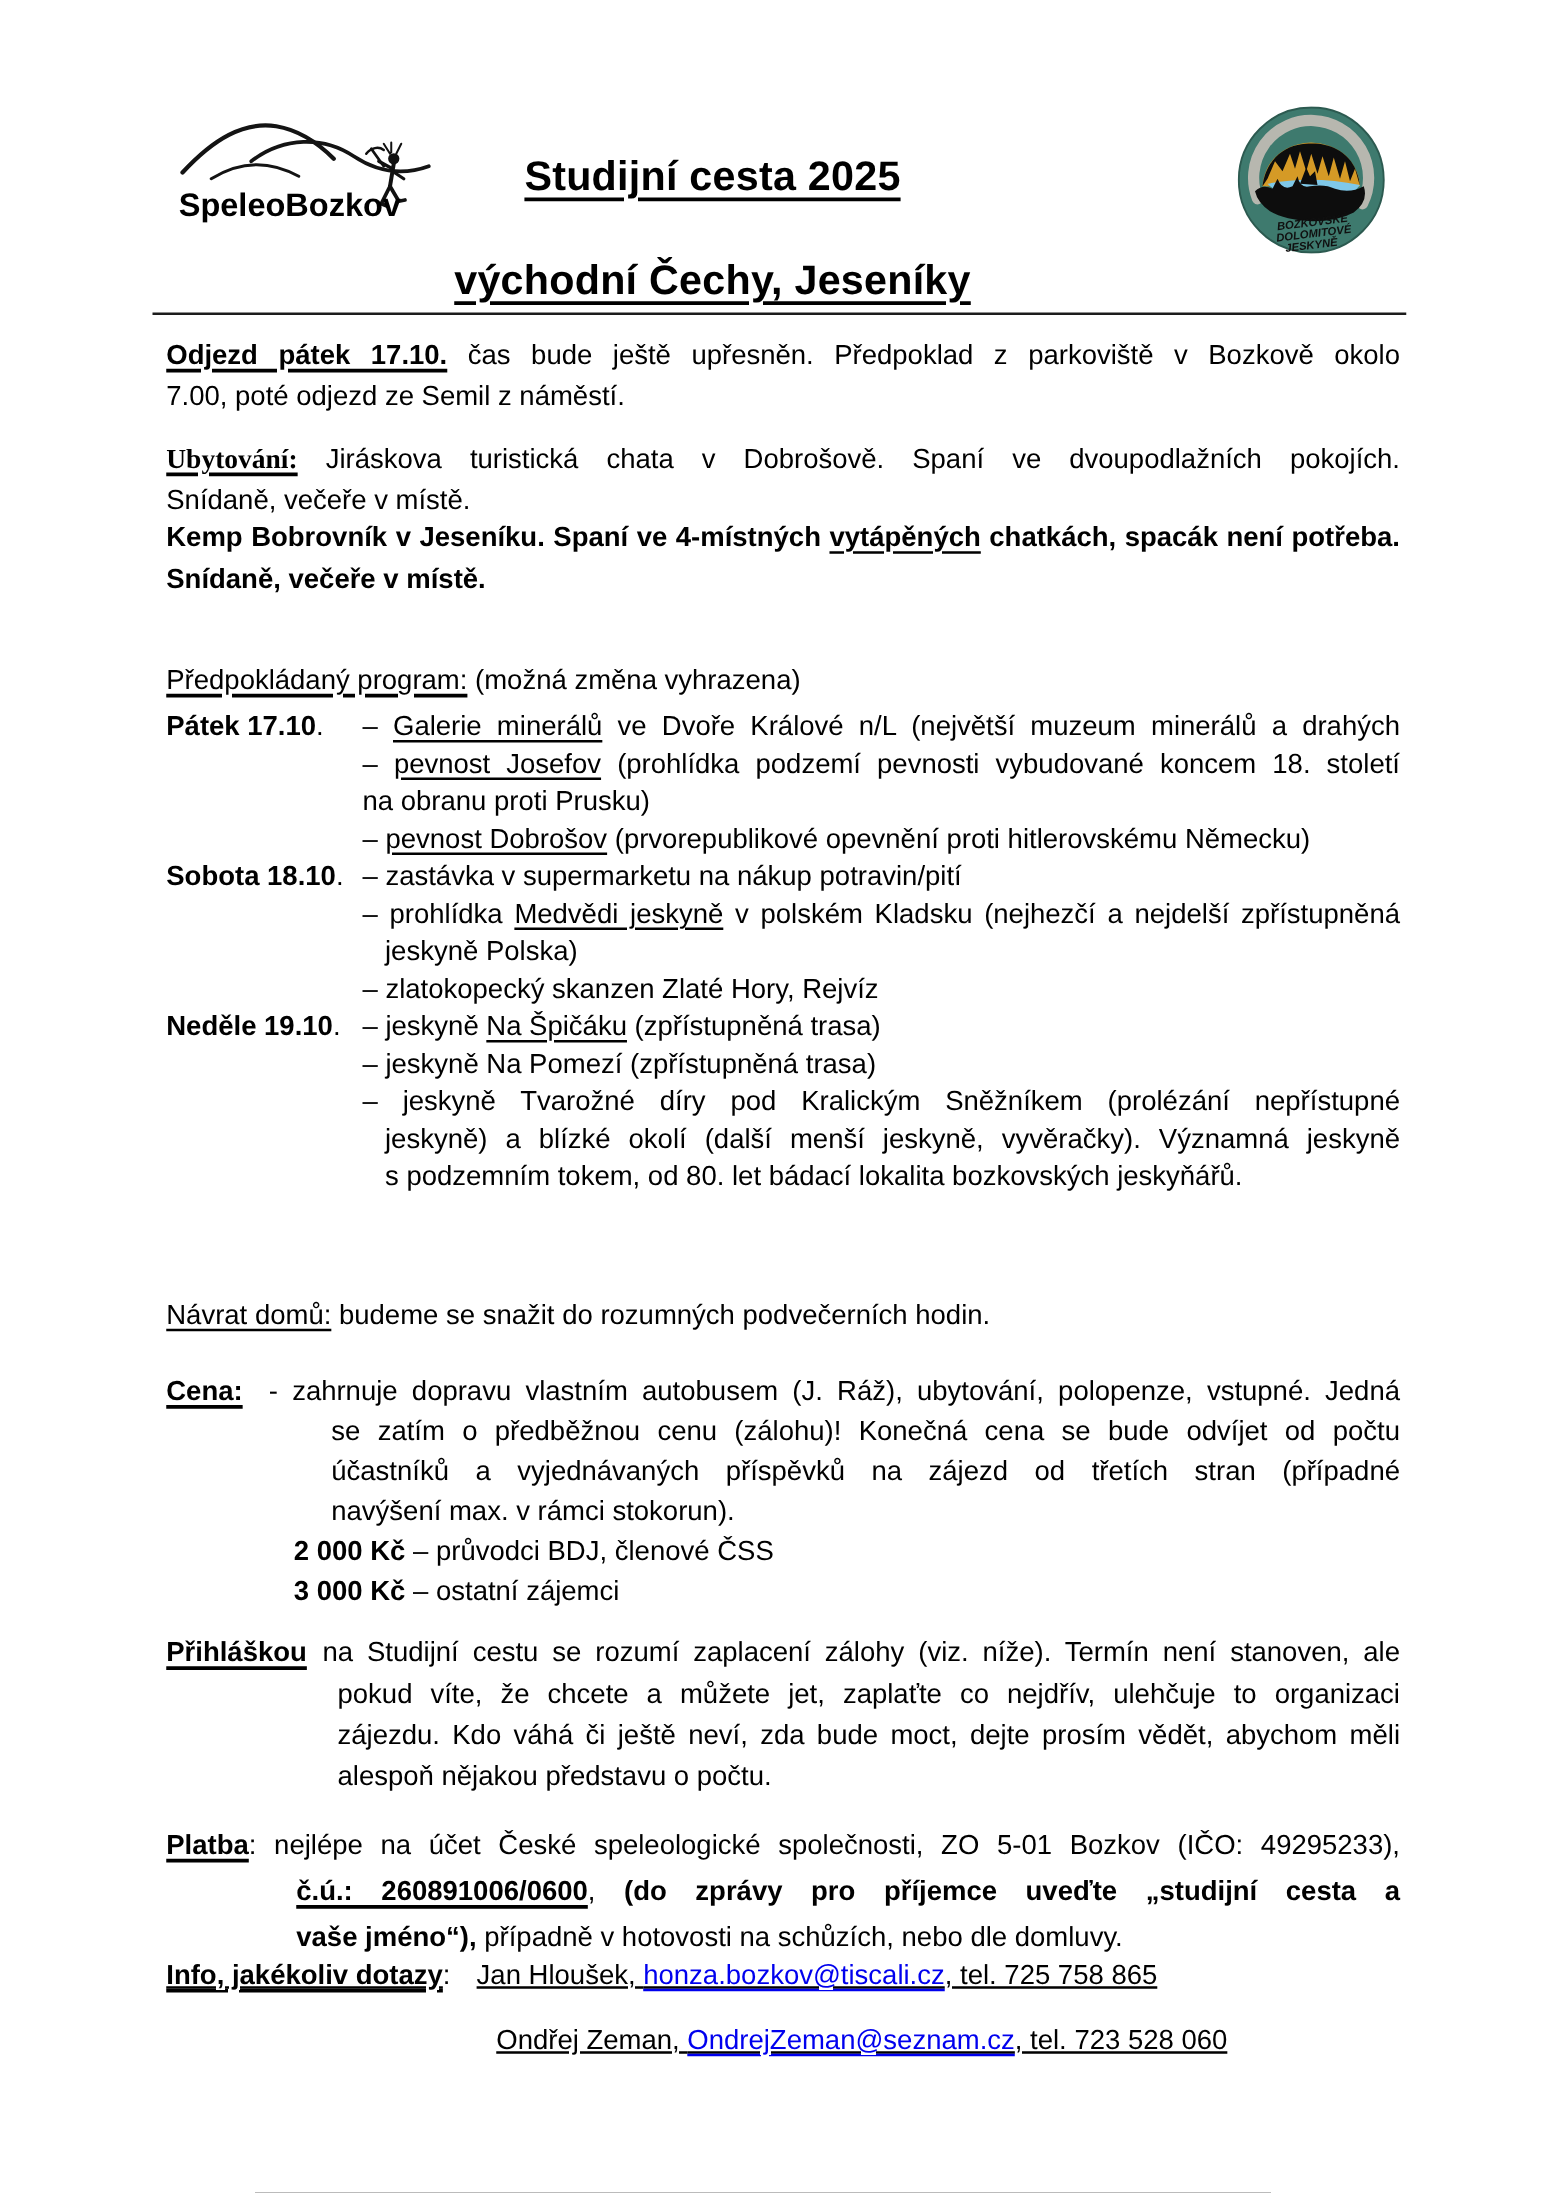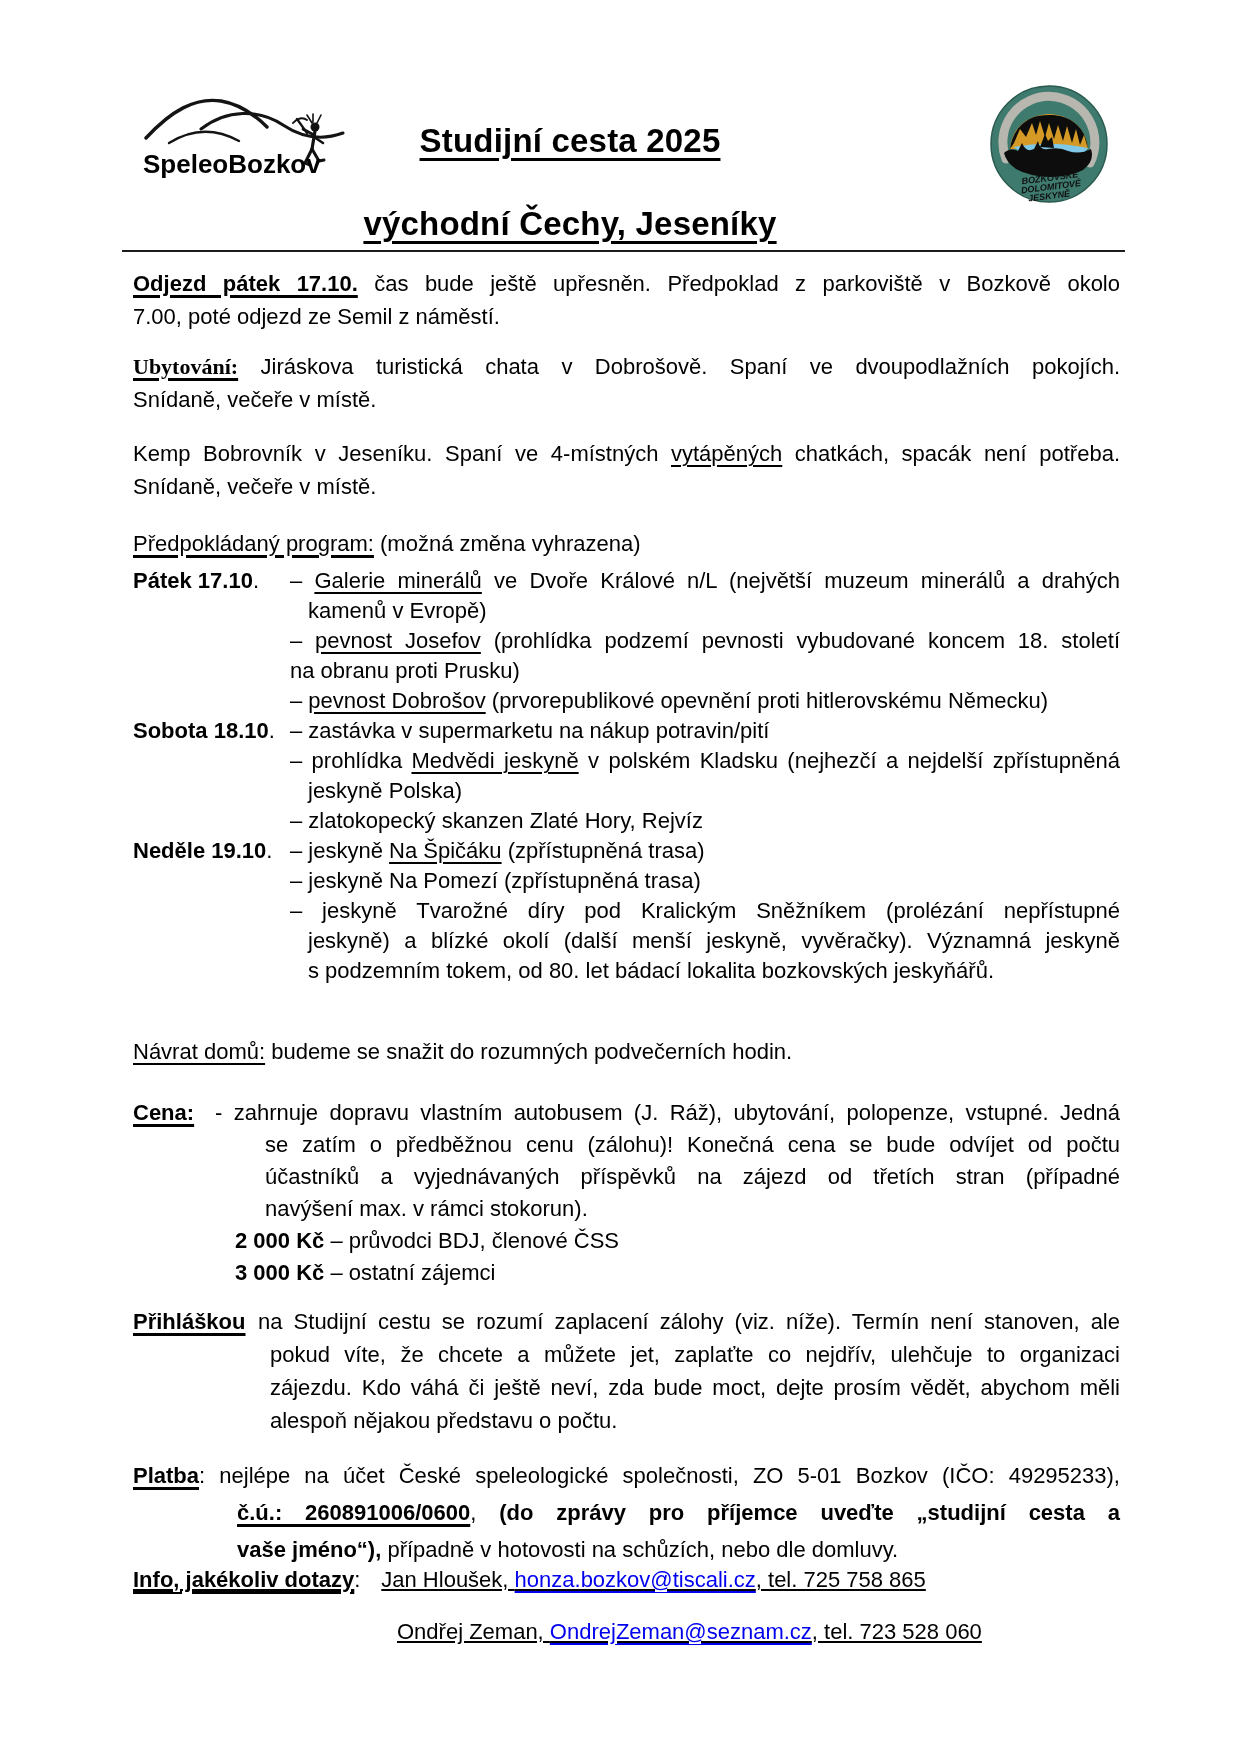--- a/index.html
+++ b/index.html
@@ -24,21 +24,21 @@
   .block{position:absolute;left:133px;width:987px;font-size:22px;line-height:33px;color:#000;}
   .ln{white-space:nowrap;}
   .ln.j{text-align:justify;text-align-last:justify;}
   .row{position:relative;}
   .rlabel{position:absolute;left:0;top:0;white-space:nowrap;}
   .u{text-decoration:underline;text-underline-offset:4px;text-decoration-thickness:2px;}
   b .u,.bseg.u{text-decoration-thickness:2.6px;}
   .link{color:#0000EE;text-decoration:underline;text-underline-offset:4px;cursor:pointer;}
   #b-odjezd{top:267px;}
   #b-ubytovani{top:350px;}
-  #b-kemp{top:437px;}
+  #b-kemp{top:413px;font-weight:bold;}
   #b-program-header{top:527px;}
   #b-program{top:566px;line-height:30px;}
   #b-navrat{top:1035px;}
   #b-cena{top:1097px;line-height:32px;}
   #b-prihlaskou{top:1305px;}
   #b-platba{top:1457px;line-height:37px;}
   #b-contacts{top:1563px;text-decoration:underline;}
   #b-contacts .ln + .ln{margin-top:19px;}
   
   .ind-dash{margin-left:157px;}
@@ -126,21 +126,20 @@
       </div>
       <div class="block" id="b-program-header">
         <div class="row">
           <div class="ln"><span class="bseg u" style="font-weight: 400;">Předpokládaný program:</span><span> (možná změna vyhrazena)</span></div>
         </div>
       </div>
       <div class="block" id="b-program">
         <div class="row">
           <span class="rlabel"><span class="bseg" style="font-weight: 700;">Pátek 17.10</span><span>.</span></span>
           <div class="ln j ind-dash"><span>– </span><span class="u">Galerie minerálů</span><span> ve Dvoře Králové n/L (největší muzeum minerálů a drahých</span></div>
-          <div class="ln ind-wrap"><span>kamenů v Evropě)</span></div>
           <div class="ln j ind-dash"><span>– </span><span class="u">pevnost Josefov</span><span> (prohlídka podzemí pevnosti vybudované koncem 18. století</span></div>
           <div class="ln ind-dash"><span>na obranu proti Prusku)</span></div>
           <div class="ln ind-dash"><span>– </span><span class="u">pevnost Dobrošov</span><span> (prvorepublikové opevnění proti hitlerovskému Německu)</span></div>
         </div>
         <div class="row">
           <span class="rlabel"><span class="bseg" style="font-weight: 700;">Sobota 18.10</span><span>.</span></span>
           <div class="ln ind-dash"><span>– zastávka v supermarketu na nákup potravin/pití</span></div>
           <div class="ln j ind-dash"><span>– prohlídka </span><span class="u">Medvědi jeskyně</span><span> v polském Kladsku (nejhezčí a nejdelší zpřístupněná</span></div>
           <div class="ln ind-wrap"><span>jeskyně Polska)</span></div>
           <div class="ln ind-dash"><span>– zlatokopecký skanzen Zlaté Hory, Rejvíz</span></div>

